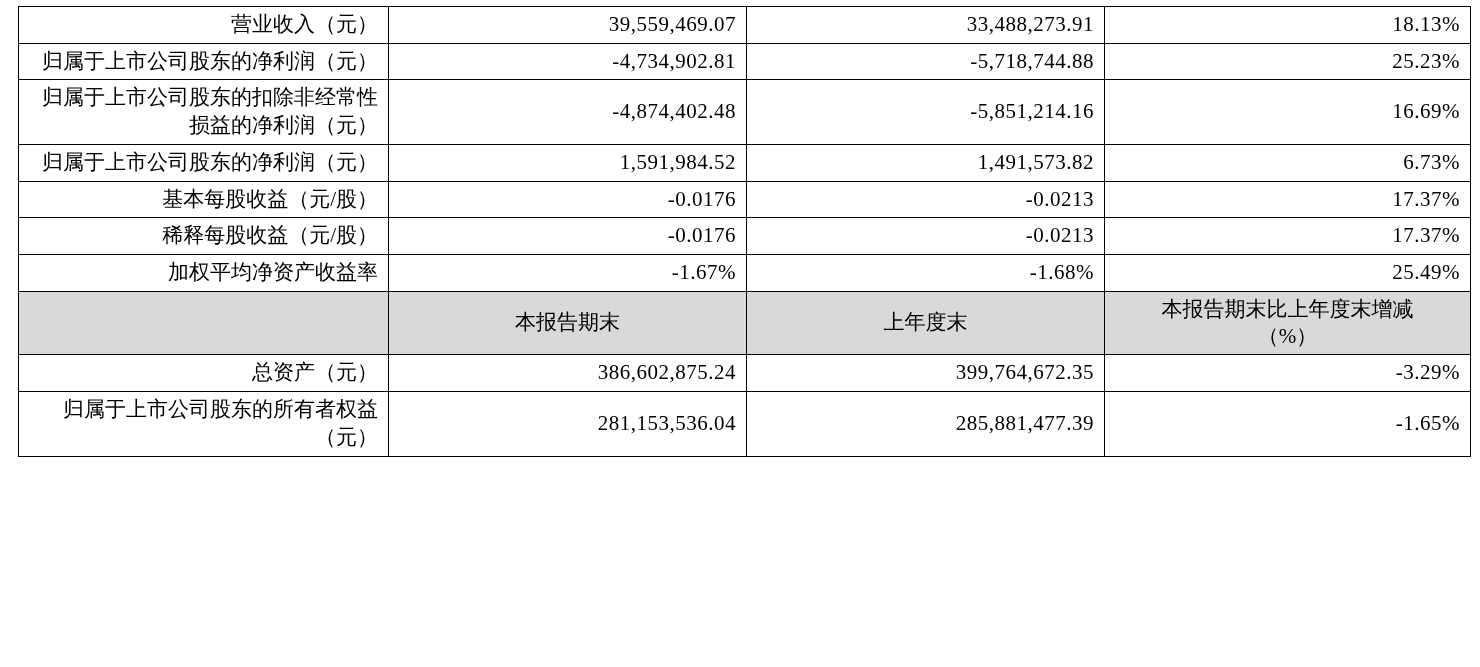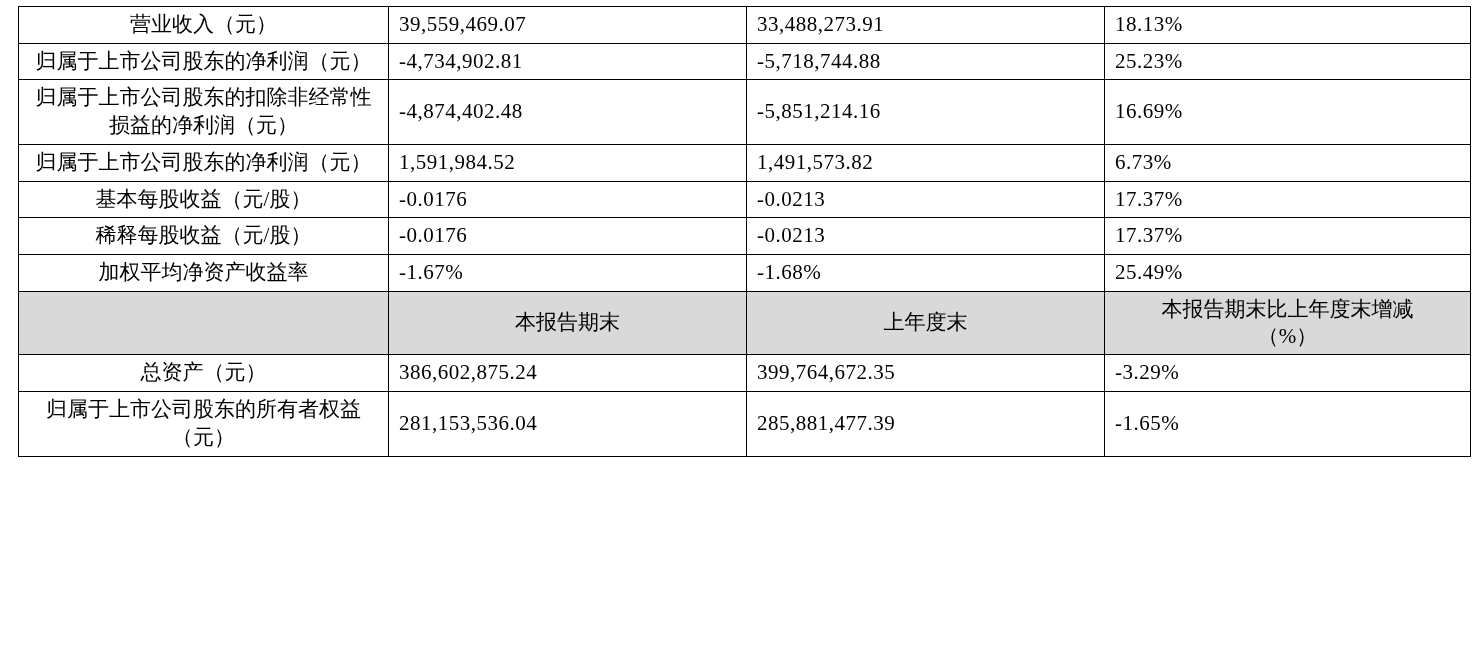--- a/index.html
+++ b/index.html
@@ -39,23 +39,24 @@
   }
   td.hdr {
     background: #d9d9d9;
     text-align: center;
     font-size: 21px;
   }
   td.hdr.blank {
     background: #d9d9d9;
   }
   td.label {
-    text-align: center;
+    text-align: right;
   }
   td.num {
+    text-align: right;
     font-family: "Liberation Serif", "DejaVu Serif", serif;
     letter-spacing: 0.5px;
   }
   .hdr-two-line {
     display: block;
     line-height: 1.3;
   }
 </style>
 </head>
 <body>

